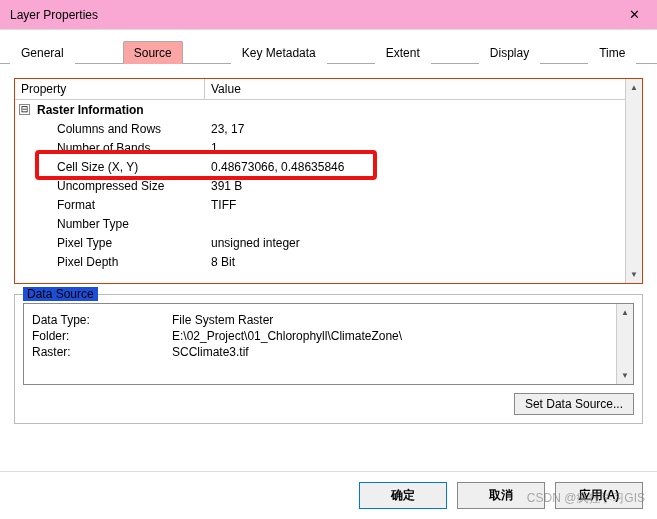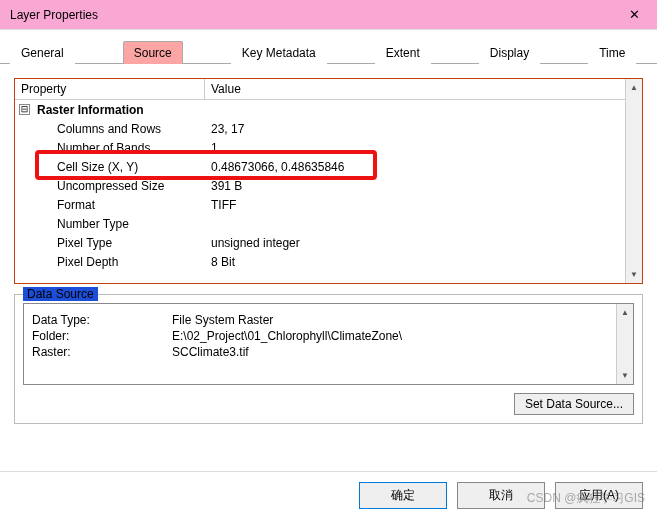--- a/index.html
+++ b/index.html
@@ -180,21 +180,21 @@
   left: 0;
   right: 0;
   height: 48px;
   border-top: 1px solid #ddd;
   display: flex;
   align-items: center;
   justify-content: flex-end;
   padding: 0 14px;
   gap: 10px;
 }
-.footer .btn { width: 88px; padding: 4px 0; text-align: center; }
+.footer .btn { width: 88px; padding: 4px 0; text-align: center; font-weight: bold; }
 .btn.default { border: 1.5px solid #0078d7; }
 .watermark {
   position: absolute;
   right: 12px;
   bottom: 12px;
   font-size: 12px;
   color: rgba(120,120,120,0.6);
   pointer-events: none;
 }
 </style>

